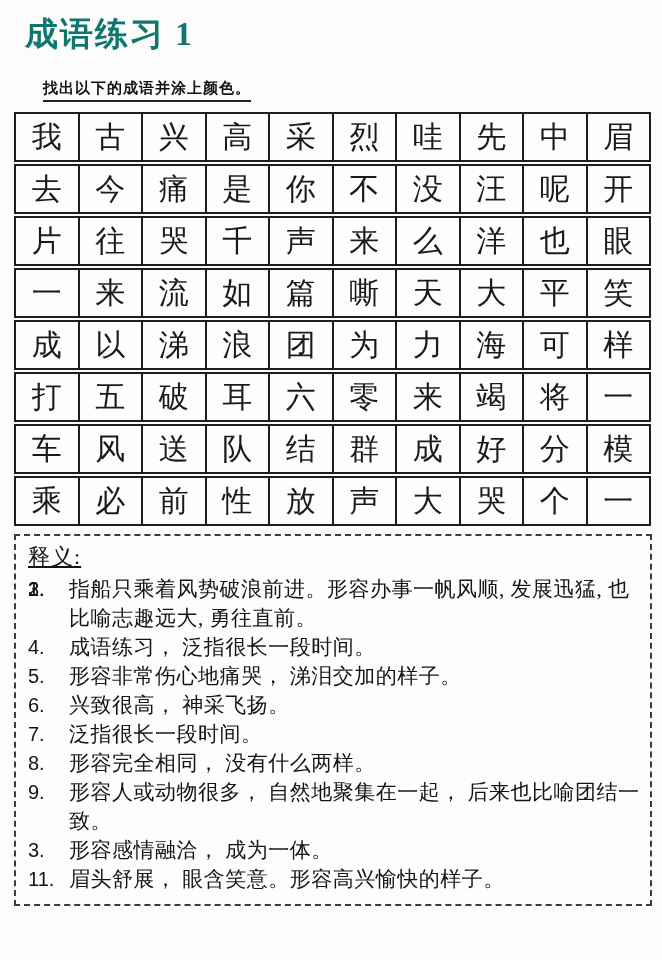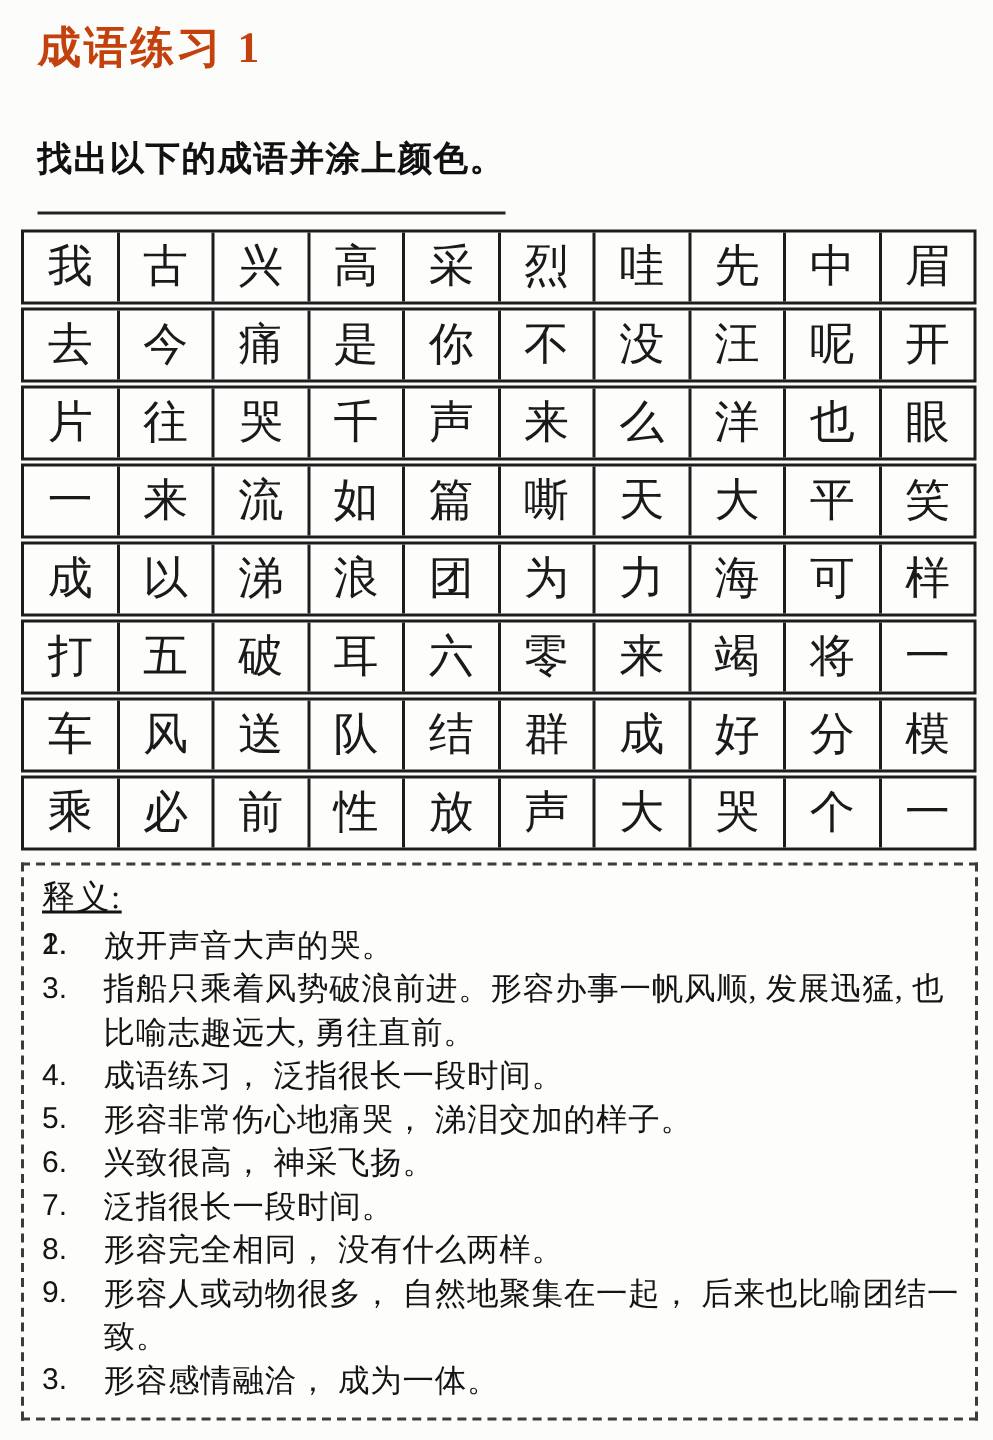--- a/index.html
+++ b/index.html
@@ -7,33 +7,33 @@
   body {
     width: 662px; height: 960px;
     background: #fcfcfb;
     font-family: "Liberation Serif", "DejaVu Serif", serif;
     color: #161616;
     overflow: hidden;
   }
   .sheet { padding: 8px 11px 0 14px; position: relative; }
 
   .title {
-    font-size: 29px;
+    font-size: 33px;
     font-weight: bold;
     letter-spacing: 2px;
-    margin: 4px 0 20px 11px;
-    color: #c2410c;
+    margin: 4px 0 4px 11px;
+    color: #0f766e;
   }
   .subtitle {
     display: inline-block;
-    font-size: 23px;
+    font-size: 15px;
     font-weight: bold;
     letter-spacing: 1px;
-    margin: 0 0 10px 11px;
-    padding-bottom: 20px;
+    margin: 0 0 10px 29px;
+    padding-bottom: 2px;
     border-bottom: 2px solid #222;
     color: #111;
   }
 
   
   .grid { width: 637px; }
   .grid-row {
     display: flex;
     height: 50px;
     border: 2px solid #1d1d1d;
@@ -193,26 +193,27 @@
         <div class="grid-cell">哭</div>
         <div class="grid-cell">个</div>
         <div class="grid-cell">一</div>
       </div>
     </div>
 
   <div class="defs">
     <div class="defs-heading">释义:</div>
     <div id="defs-list">
         <div class="def-item"><span class="def-num">1.</span></div>
-        <div class="def-item"><span class="def-num">2.</span><span>放开声音大声的哭。</span></div>
+        <div class="def-item"><span class="def-num">2.</span></div>
         <div class="def-item"><span class="def-num">3.</span><span>指船只乘着风势破浪前进。形容办事一帆风顺, 发展迅猛, 也比喻志趣远大, 勇往直前。</span></div>
         <div class="def-item"><span class="def-num">4.</span><span>成语练习， 泛指很长一段时间。</span></div>
         <div class="def-item"><span class="def-num">5.</span><span>形容非常伤心地痛哭， 涕泪交加的样子。</span></div>
         <div class="def-item"><span class="def-num">6.</span><span>兴致很高， 神采飞扬。</span></div>
         <div class="def-item"><span class="def-num">7.</span><span>泛指很长一段时间。</span></div>
         <div class="def-item"><span class="def-num">8.</span><span>形容完全相同， 没有什么两样。</span></div>
         <div class="def-item"><span class="def-num">9.</span><span>形容人或动物很多， 自然地聚集在一起， 后来也比喻团结一致。</span></div>
         <div class="def-item"><span class="def-num">3.</span><span>形容感情融洽， 成为一体。</span></div>
+        <div class="def-item"><span class="def-num">11.</span><span>眉头舒展， 眼含笑意。形容高兴愉快的样子。</span></div>
       </div>
 
   </div>
 
 </div>
 
 </body></html>

